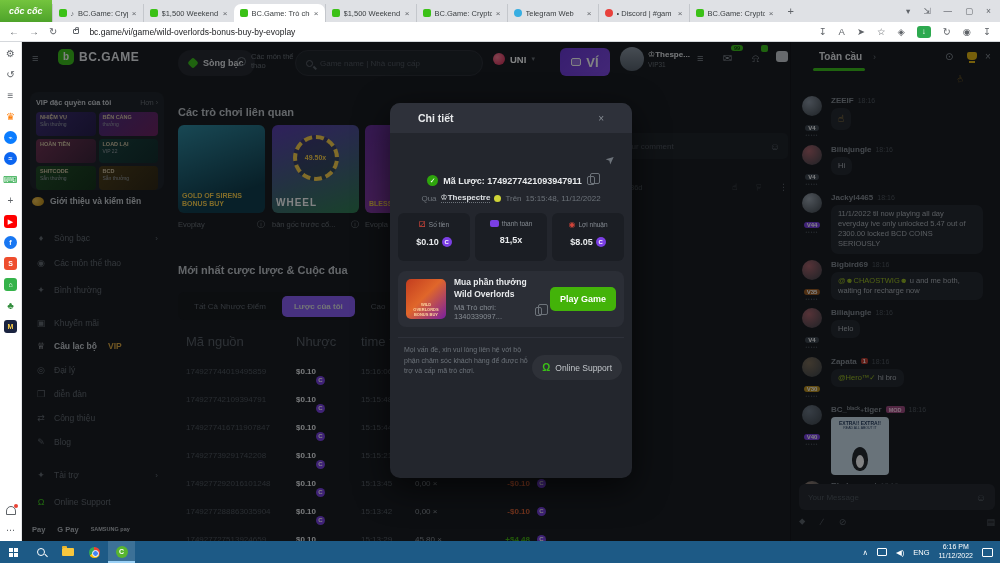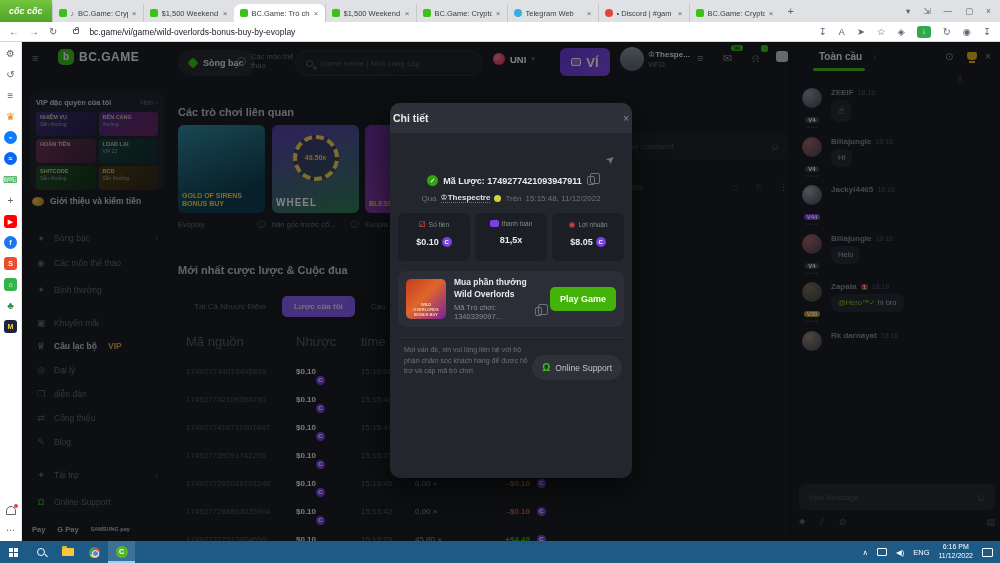--- a/index.html
+++ b/index.html
@@ -124,21 +124,21 @@
 
 
 #chat{position:absolute;left:768px;top:0;width:210px;height:499px;background:#16181c;border-left:1px solid #101114}
 .chtitle{position:absolute;left:28px;top:9px;font-size:10px;font-weight:bold;color:#e8eaec}
 .chunder{position:absolute;left:22px;top:26px;width:52px;height:3px;background:#3bc117;border-radius:2px}
 .chchev{position:absolute;left:82px;top:10px;color:#6a7076;font-size:9px}
 .chico{position:absolute;top:9px;color:#878d94;font-size:10px}
 .cup{position:absolute;left:176px;top:10px;width:10px;height:8px;background:#e8b80e;border-radius:2px 2px 4px 4px}
 .cup::after{content:"";position:absolute;left:2px;bottom:-3px;width:6px;height:2px;background:#e8b80e}
 .hand{position:absolute;left:166px;top:32px;color:#d8a024;font-size:9px;transform:rotate(-20deg)}
-#msgs{position:absolute;left:8px;top:46px;width:196px;height:392px;overflow:hidden;display:flex;flex-direction:column;gap:6px}
+#msgs{position:absolute;left:8px;top:54px;width:196px;height:392px;overflow:hidden;display:flex;flex-direction:column;gap:6px}
 .msg{display:flex;gap:6px}
 .mleft{width:26px;flex:none;text-align:center}
 .mava{width:20px;height:20px;border-radius:50%;margin:0 auto}
 .mbadge{margin-top:2px;font-size:6px;font-weight:bold;color:#fff;border-radius:3px;padding:0 3px;display:inline-block}
 .mdots{font-size:4.5px;color:#4a5057;letter-spacing:1px;line-height:1}
 .mbody{flex:1;min-width:0}
 .mname{font-size:8px;color:#878d94;font-weight:bold;display:flex;gap:4px;align-items:center;white-space:nowrap;overflow:hidden}
 .mtime{color:#4e545b;font-weight:normal;font-size:7px}
 .mtag{background:#c0392b;color:#fff;font-size:5.5px;padding:0 2px;border-radius:2px}
 .mmod{background:#a1487f;color:#ffd7ec;font-size:5.5px;padding:.5px 3px;border-radius:2px}
@@ -150,21 +150,21 @@
 .meme .cap2{font-size:3.5px;color:#1d3557;display:block}
 .peng{position:absolute;left:50%;bottom:4px;transform:translateX(-50%);width:16px;height:24px;background:#23272b;border-radius:50% 50% 45% 45%}
 .peng::after{content:"";position:absolute;left:4px;top:8px;width:8px;height:13px;background:#fff;border-radius:50%}
 .chatin{position:absolute;left:8px;top:442px;width:196px;height:26px;background:#24272d;border-radius:6px;display:flex;align-items:center;padding:0 9px;gap:6px}
 .chatin input{flex:1;background:transparent;border:none;outline:none;font-size:8px;color:#c2c6ca}
 .chtools{position:absolute;left:8px;top:474px;width:196px;display:flex;gap:16px;color:#5a6067;font-size:9px;align-items:center}
 .chtools .last{margin-left:auto}
 
 
 #modal{position:absolute;left:368px;top:61px;width:242px;height:375px;z-index:6;background:#23262d;border-radius:10px;overflow:hidden;box-shadow:0 10px 34px rgba(0,0,0,.65)}
-.mhead{height:30px;background:#2e313a;display:flex;align-items:center;padding:0 3px}
+.mhead{height:30px;background:#2e313a;display:flex;align-items:center;padding:0 28px}
 .mtitle{font-size:10.5px;font-weight:bold;color:#e8eaec}
 .mclose{margin-left:auto;color:#878d94;font-size:10px}
 .share{position:absolute;right:17px;top:50px;color:#6d737a;transform:rotate(-40deg);font-size:11px}
 .midrow{position:absolute;top:72px;left:0;right:0;display:flex;justify-content:center;align-items:center;gap:5px;font-size:9px;color:#e8eaec;font-weight:bold}
 .vshield{width:11px;height:11px;border-radius:50%;background:#2ea50c;color:#fff;font-size:7px;line-height:11px;text-align:center;font-weight:bold}
 .copy{width:8px;height:9px;border:1px solid #6d737a;border-radius:2px;position:relative}
 .copy::before{content:"";position:absolute;left:2px;top:-4px;width:8px;height:9px;border:1px solid #6d737a;border-radius:2px}
 .byrow{position:absolute;top:90px;left:0;right:0;display:flex;gap:4px;justify-content:center;align-items:center;font-size:8px;color:#6d737a}
 .player{color:#dfe2e5;font-weight:bold;border-bottom:1px dotted #6d737a}
 .ycoin{width:7px;height:7px;border-radius:50%;background:#cfd437}
@@ -534,36 +534,58 @@
             <div class="mbody"><div class="mname">
                 <span>Biliajungle</span>
                 <span class="mtime">18:16</span>
               </div><div class="bub"><span>Hi</span></div></div>
           </div>
           <div class="msg">
             <div class="mleft"><div class="mava" style="background: radial-gradient(circle at 35% 30%, rgb(154, 163, 173), rgb(58, 64, 70));"></div><span class="mbadge" style="background: rgb(123, 63, 228);">V44</span><div class="mdots">•••••</div></div>
             <div class="mbody"><div class="mname">
                 <span>Jackyl4465</span>
                 <span class="mtime">18:16</span>
-              </div></div>
+              </div><div class="bub"><span>11/1/2022 til now playing all day everyday ive only unlocked 5.47 out of 2300.00 locked BCD COINS SERIOUSLY</span></div></div>
+          </div>
+          <div class="msg">
+            <div class="mleft"><div class="mava" style="background: radial-gradient(circle at 35% 30%, rgb(168, 95, 103), rgb(58, 64, 70));"></div><span class="mbadge" style="background: rgb(156, 90, 30);">V35</span><div class="mdots">•••••</div></div>
+            <div class="mbody"><div class="mname">
+                <span>Bigbird69</span>
+                <span class="mtime">18:16</span>
+              </div><div class="bub"><span class="mention">@☻CHAOSTWIG☻ </span><span>u and me both, waiting for recharge now</span></div></div>
           </div>
           <div class="msg">
             <div class="mleft"><div class="mava" style="background: radial-gradient(circle at 35% 30%, rgb(168, 95, 103), rgb(58, 64, 70));"></div><span class="mbadge" style="background: rgb(61, 68, 76);">V4</span><div class="mdots">•••••</div></div>
             <div class="mbody"><div class="mname">
                 <span>Biliajungle</span>
                 <span class="mtime">18:16</span>
               </div><div class="bub"><span>Helo</span></div></div>
           </div>
           <div class="msg">
             <div class="mleft"><div class="mava" style="background: radial-gradient(circle at 35% 30%, rgb(123, 106, 84), rgb(58, 64, 70));"></div><span class="mbadge" style="background: rgb(192, 146, 28);">V30</span><div class="mdots">•••••</div></div>
             <div class="mbody"><div class="mname">
                 <span>Zapata</span>
                 <span class="mtag">1</span>
                 <span class="mtime">18:16</span>
               </div><div class="bub"><span class="mention">@Hero™✓ </span><span>hi bro</span></div></div>
+          </div>
+          <div class="msg">
+            <div class="mleft"><div class="mava" style="background: radial-gradient(circle at 35% 30%, rgb(107, 118, 131), rgb(58, 64, 70));"></div><span class="mbadge" style="background: rgb(123, 63, 228);">V40</span><div class="mdots">•••••</div></div>
+            <div class="mbody">
+              <div class="mname">
+                <span>BC_ᵇˡᵃᶜᵏ₊tiger</span>
+                <span class="mmod">MOD</span>
+                <span class="mtime">18:16</span>
+              </div>
+              <div class="meme">
+                <span class="cap">EXTRA!! EXTRA!!</span>
+                <span class="cap2">READ ALL ABOUT IT</span>
+                <span class="peng"></span>
+              </div>
+            </div>
           </div>
           <div class="msg">
             <div class="mleft">
               <div class="mava" style="background: radial-gradient(circle at 35% 30%, rgb(154, 133, 120), rgb(58, 64, 70));"></div>
             </div>
             <div class="mbody">
               <div class="mname">
                 <span>Rk darnayat</span>
                 <span class="mtime">18:16</span>
               </div>

